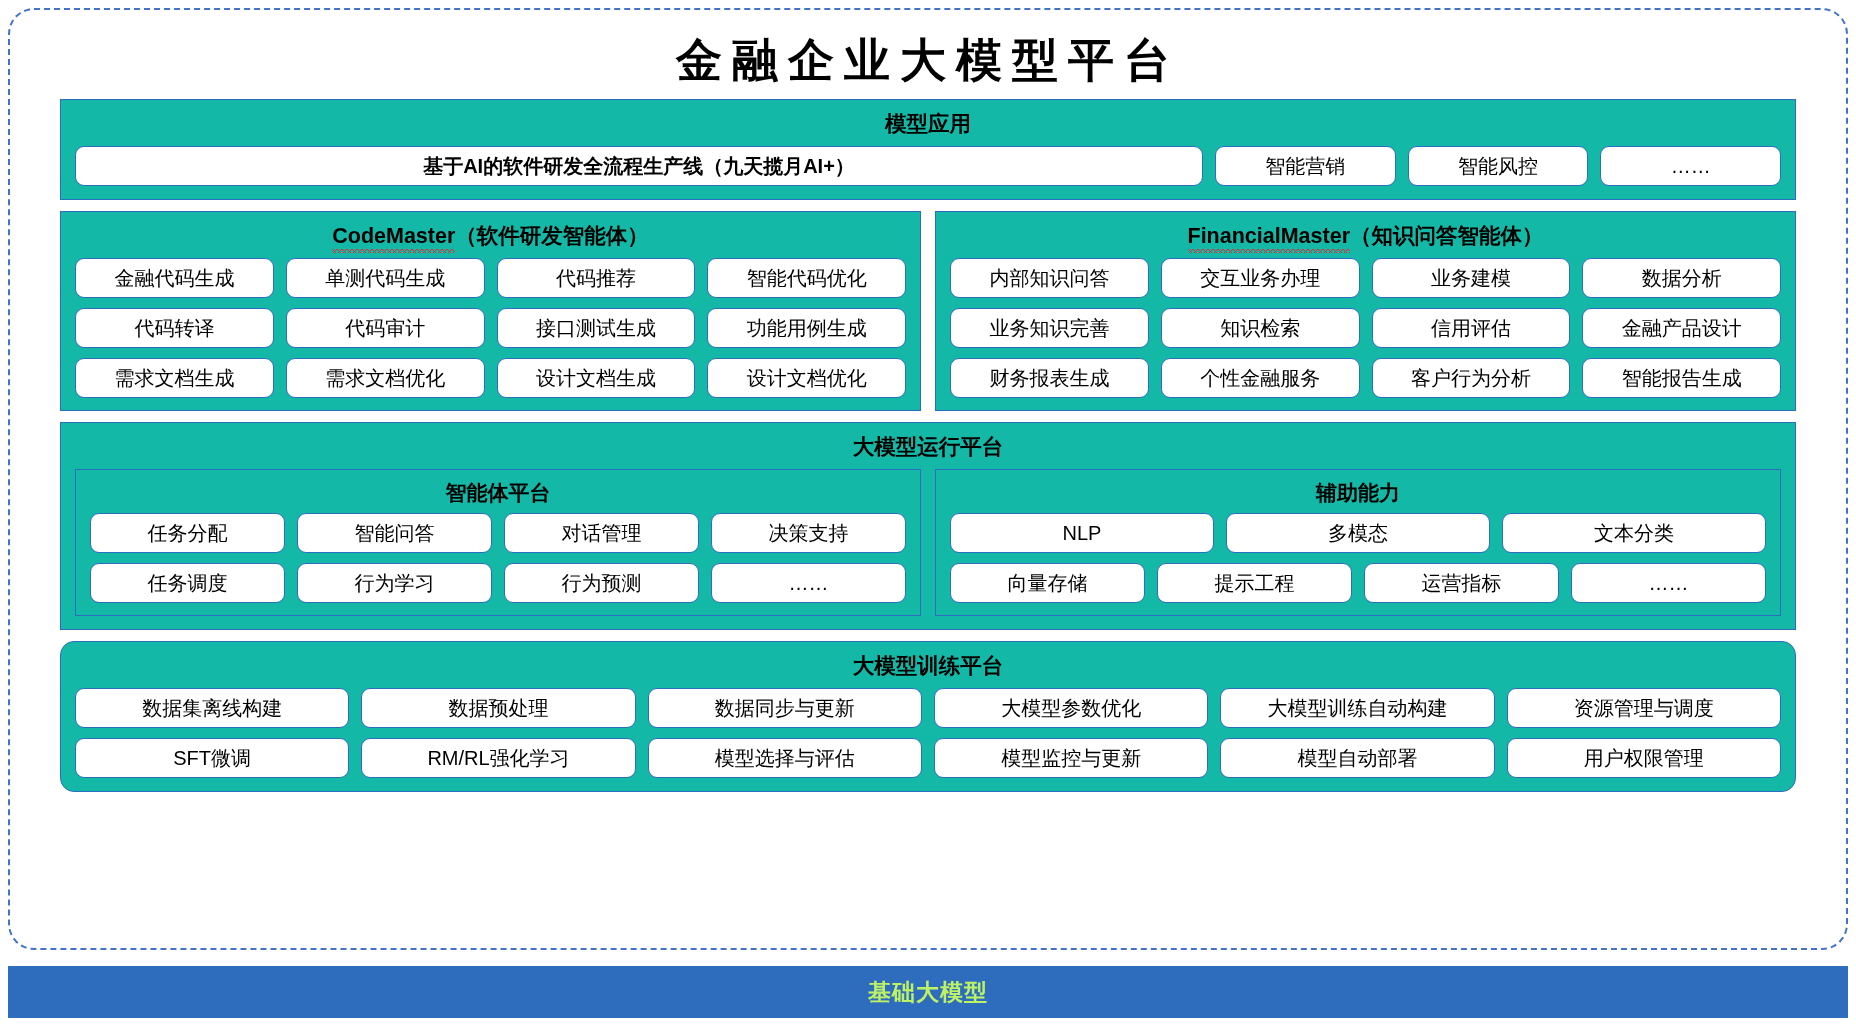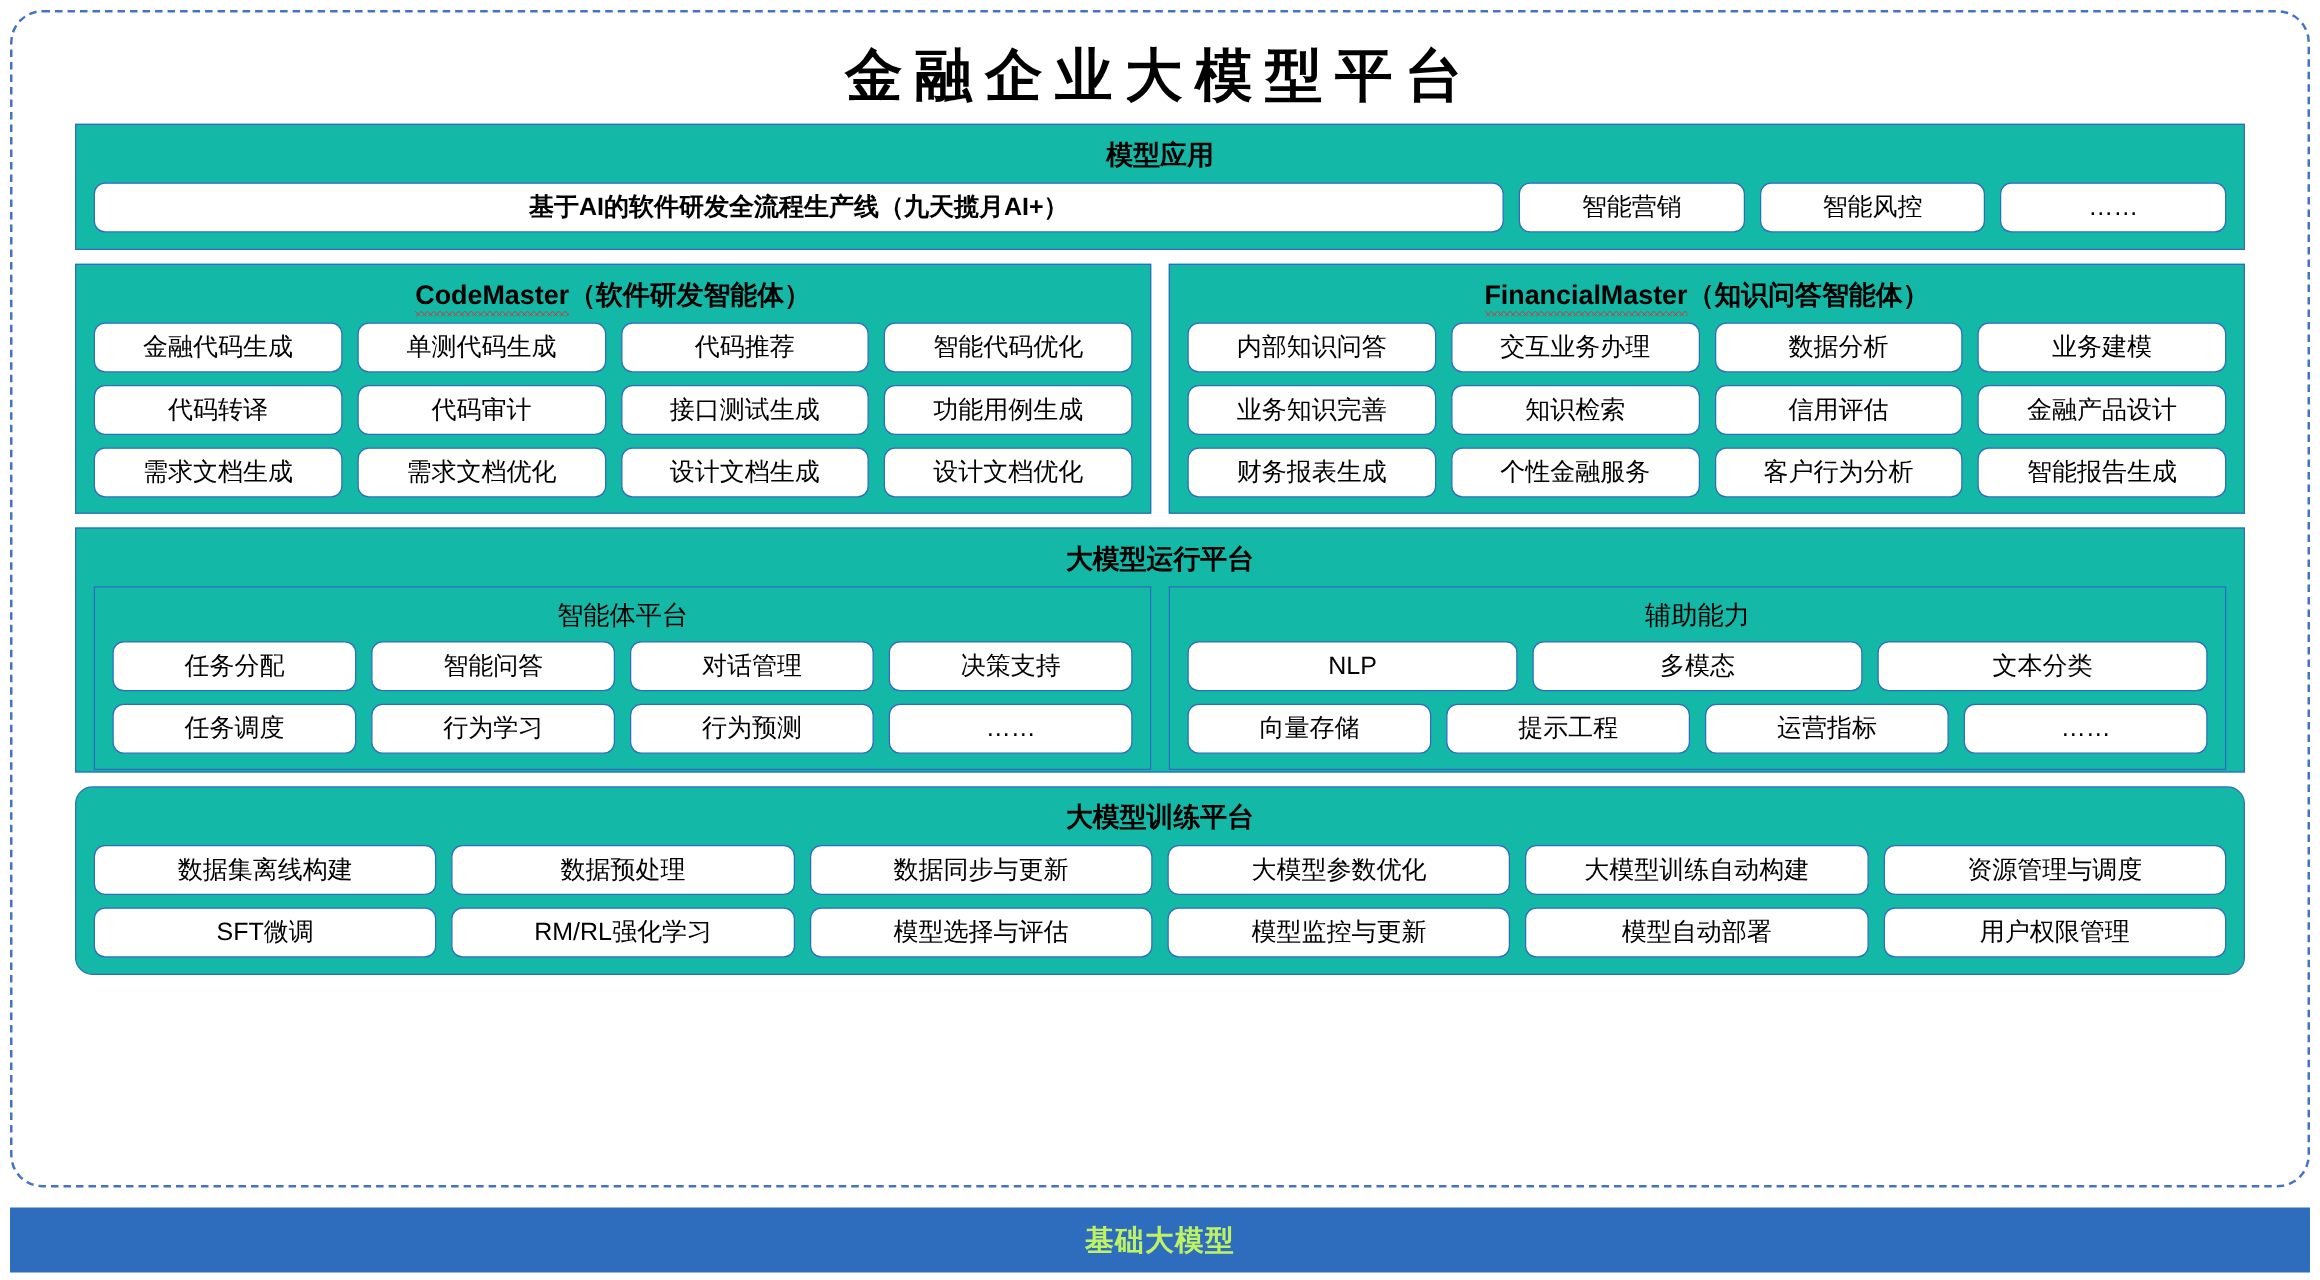--- a/index.html
+++ b/index.html
@@ -59,21 +59,21 @@
 
   .panel-title {
     text-align: center;
     font-size: 21.5px;
     font-weight: 700;
     line-height: 1.25;
     padding: 3px 0 8px 0;
     white-space: nowrap;
   }
   .panel-title.sub {
-    font-weight: 400;
+    font-weight: 700;
     font-size: 21px;
     padding: 4px 0 7px 0;
   }
 
   
   .squiggle {
     position: relative;
     display: inline-block;
   }
   .squiggle::after {
@@ -148,21 +148,21 @@
   }
   .sec-agents > .panel {
     flex: 1 1 0;
     min-width: 0;
     padding-bottom: 12px;
   }
 
   
   .sec-runtime {
     margin-bottom: 11px;
-    padding-bottom: 1px;
+    padding-bottom: 13px;
   }
   .runtime-cols {
     display: flex;
     gap: 14px;
   }
   .runtime-cols > .panel {
     flex: 1 1 0;
     min-width: 0;
     padding: 6px 14px 12px 14px;
   }
@@ -233,22 +233,22 @@
           <div class="chip">设计文档优化</div>
         </div>
       </div>
 
       <div class="panel">
         <div class="panel-title"><span class="squiggle">FinancialMaster</span><span>（知识问答智能体）</span></div>
 
         <div class="row">
           <div class="chip">内部知识问答</div>
           <div class="chip">交互业务办理</div>
+          <div class="chip">业务建模</div>
           <div class="chip">数据分析</div>
-          <div class="chip">业务建模</div>
         </div>
         <div class="row">
           <div class="chip">业务知识完善</div>
           <div class="chip">知识检索</div>
           <div class="chip">信用评估</div>
           <div class="chip">金融产品设计</div>
         </div>
         <div class="row">
           <div class="chip">财务报表生成</div>
           <div class="chip">个性金融服务</div>

